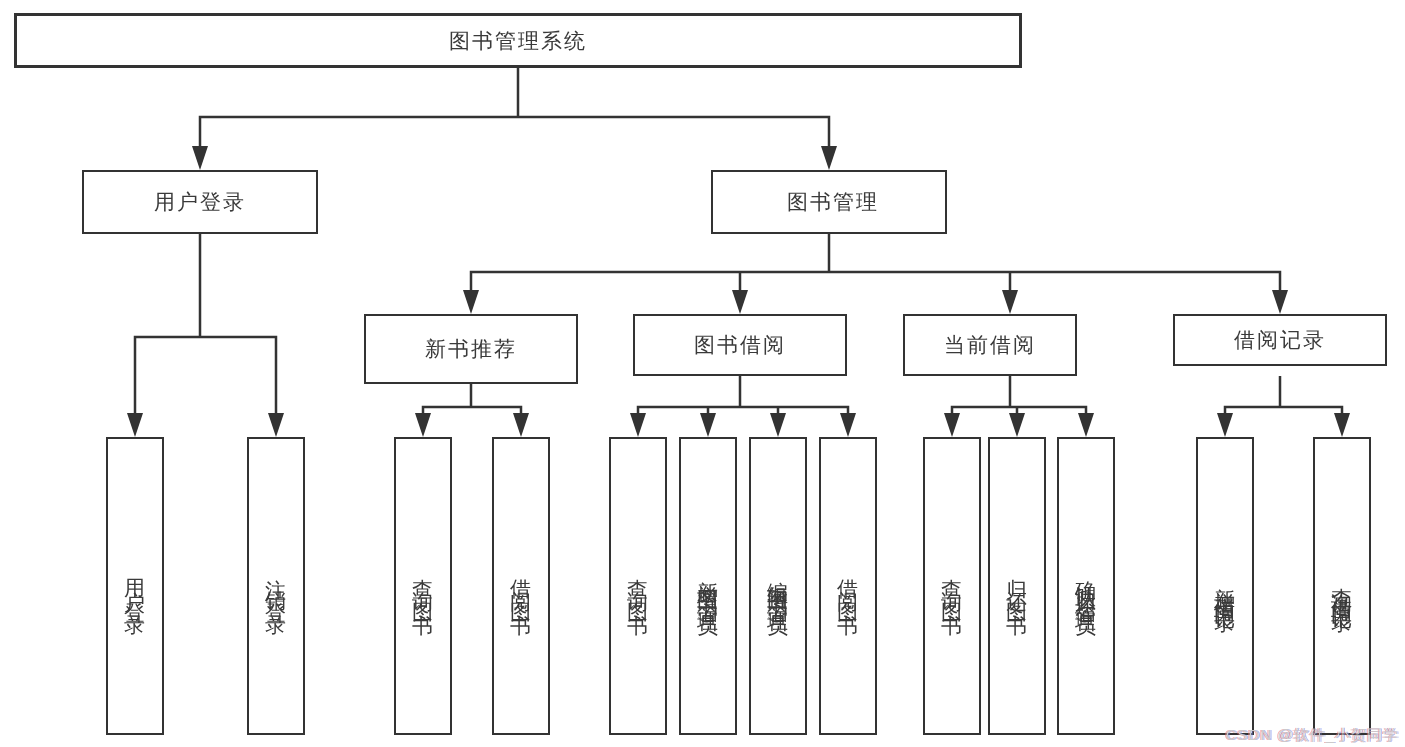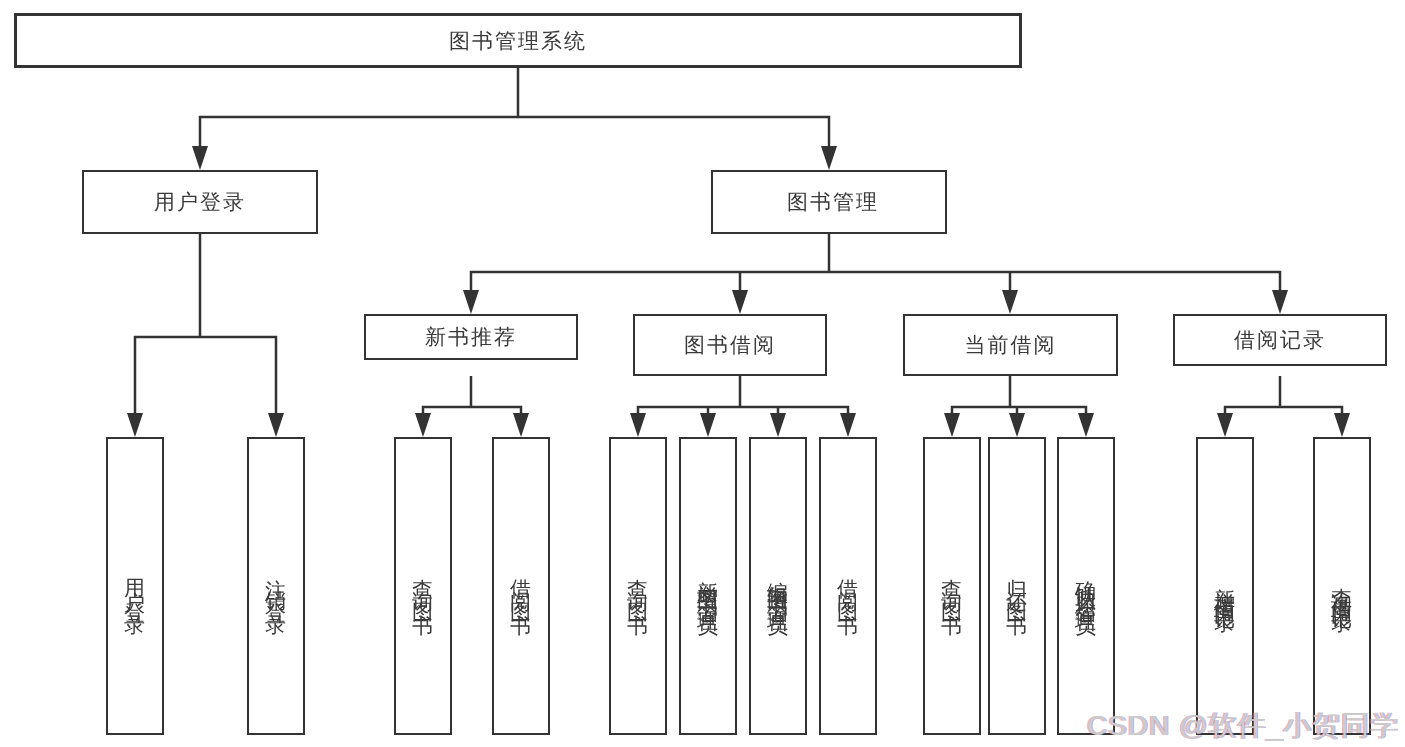--- a/index.html
+++ b/index.html
@@ -41,43 +41,43 @@
     line-height: 1;
     letter-spacing: 12px;
     color: var(--text);
     white-space: nowrap;
   }
   .vtext.tight { letter-spacing: 5px; }
   
   #nd-root  { left: 14px;  top: 13px;  width: 1008px; height: 55px; border-width: 3px; }
   #nd-login { left: 82px;  top: 170px; width: 236px;  height: 64px; }
   #nd-mgmt  { left: 711px; top: 170px; width: 236px;  height: 64px; padding-left: 8px; }
-  #nd-rec   { left: 364px; top: 314px; width: 214px;  height: 46px; }
-  #nd-bor   { left: 633px; top: 314px; width: 194px;  height: 62px; }
-  #nd-cur   { left: 903px; top: 314px; width: 215px;  height: 62px; }
+  #nd-rec   { left: 364px; top: 314px; width: 214px;  height: 70px; }
+  #nd-bor   { left: 633px; top: 314px; width: 214px;  height: 62px; }
+  #nd-cur   { left: 903px; top: 314px; width: 174px;  height: 62px; }
   #nd-log   { left: 1173px;top: 314px; width: 214px;  height: 52px; }
   
   #lf-1  { left: 106px; }
   #lf-2  { left: 247px; }
   #lf-3  { left: 394px; }
   #lf-4  { left: 492px; }
   #lf-5  { left: 609px; }
   #lf-6  { left: 679px; }
   #lf-7  { left: 749px; }
   #lf-8  { left: 819px; }
   #lf-9  { left: 923px; }
   #lf-10 { left: 988px; }
   #lf-11 { left: 1057px; }
   #lf-12 { left: 1196px; }
   #lf-13 { left: 1313px; }
   #watermark {
     position: absolute;
     right: 6px;
     bottom: 2px;
-    font-size: 28px;
+    font-size: 15px;
     color: var(--watermark);
     letter-spacing: 1px;
     text-shadow: -1.5px 0 0 rgba(235,120,120,0.55), 1.5px 0 0 rgba(120,140,235,0.55);
     pointer-events: none;
   }
 </style>
 </head>
 <body>
 
 <div id="canvas">

